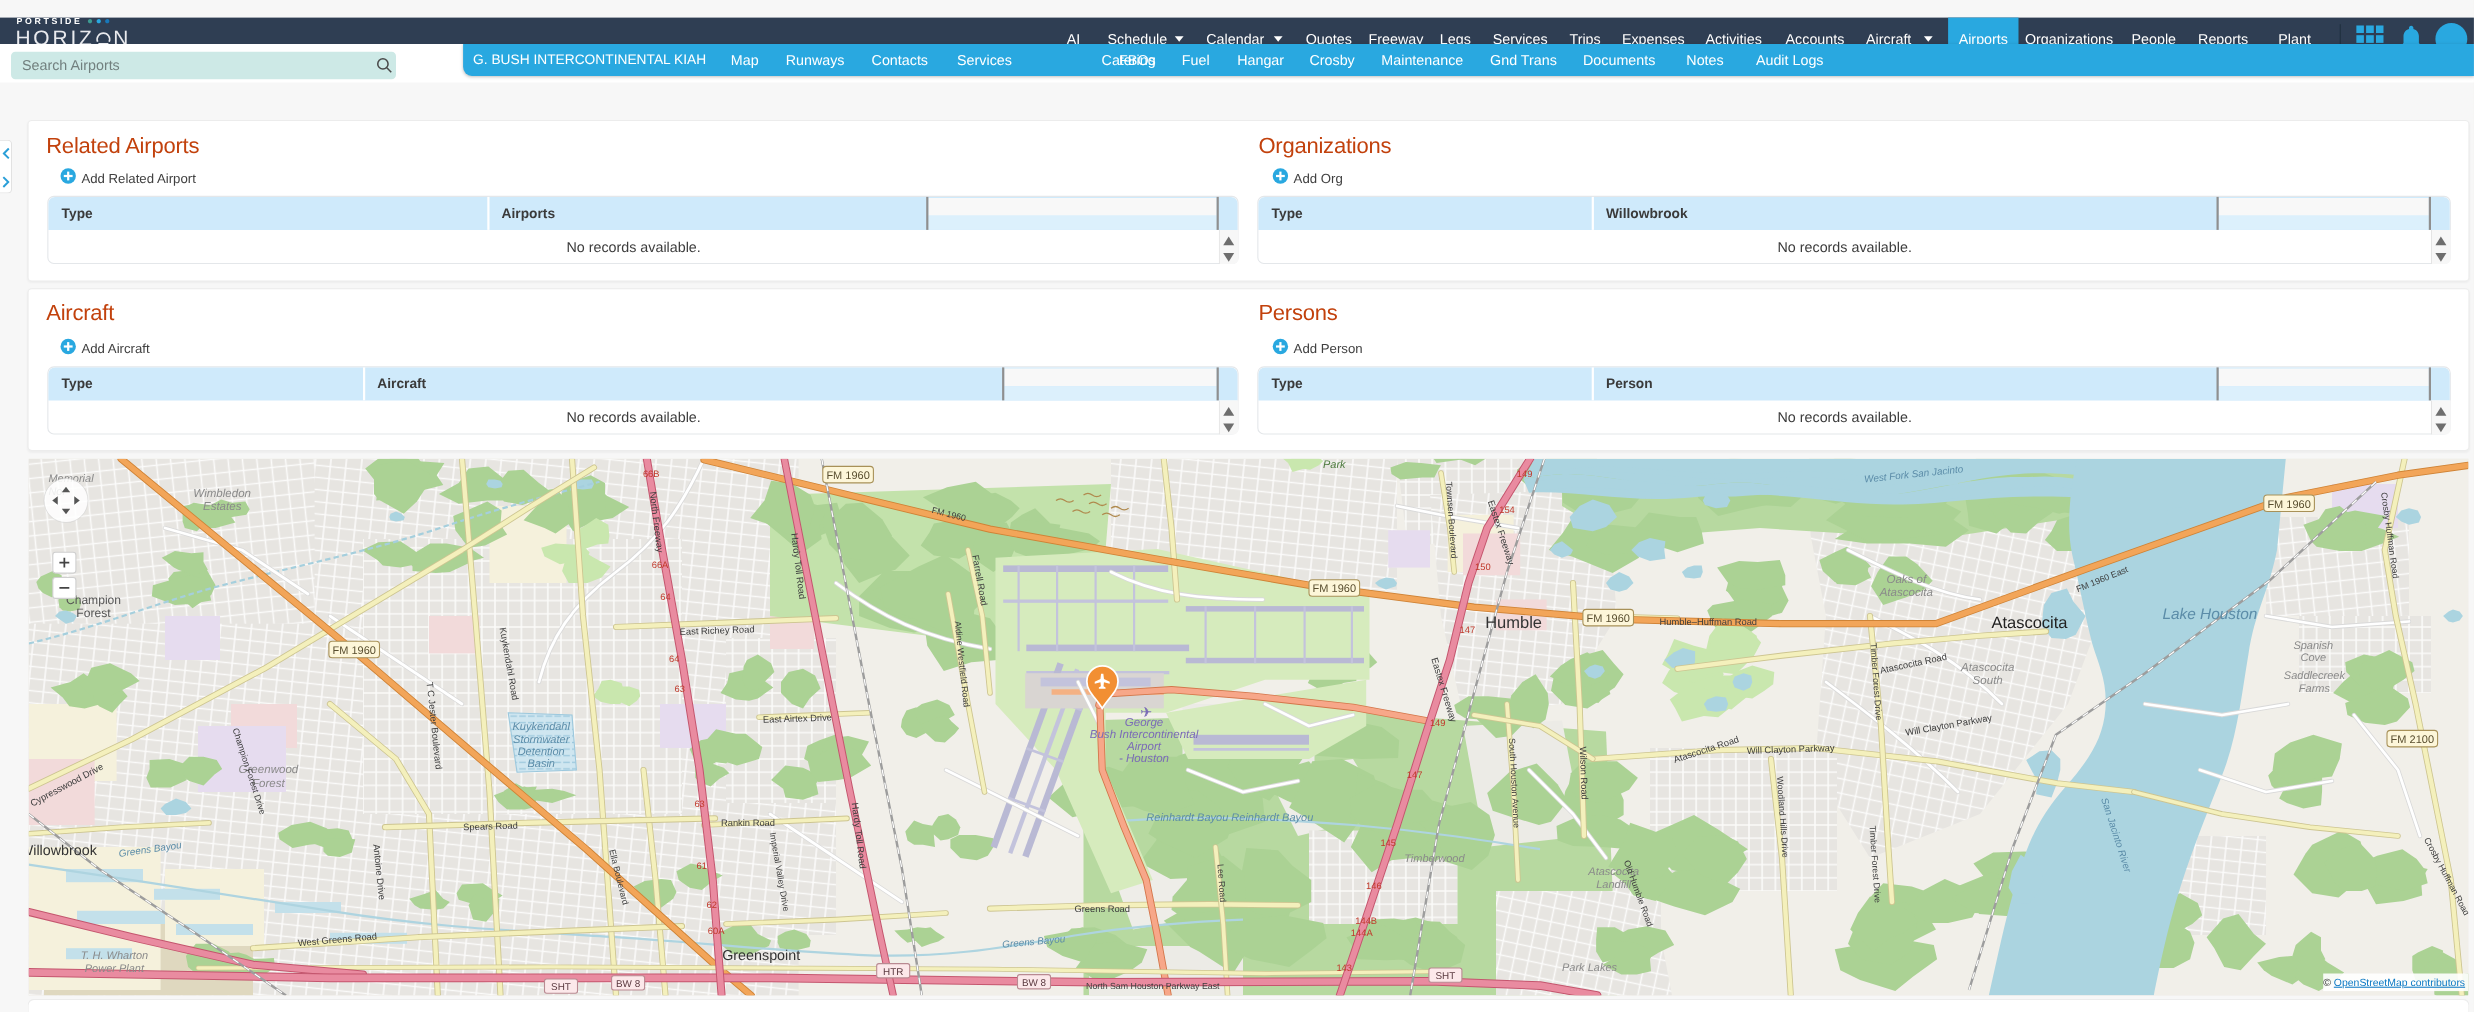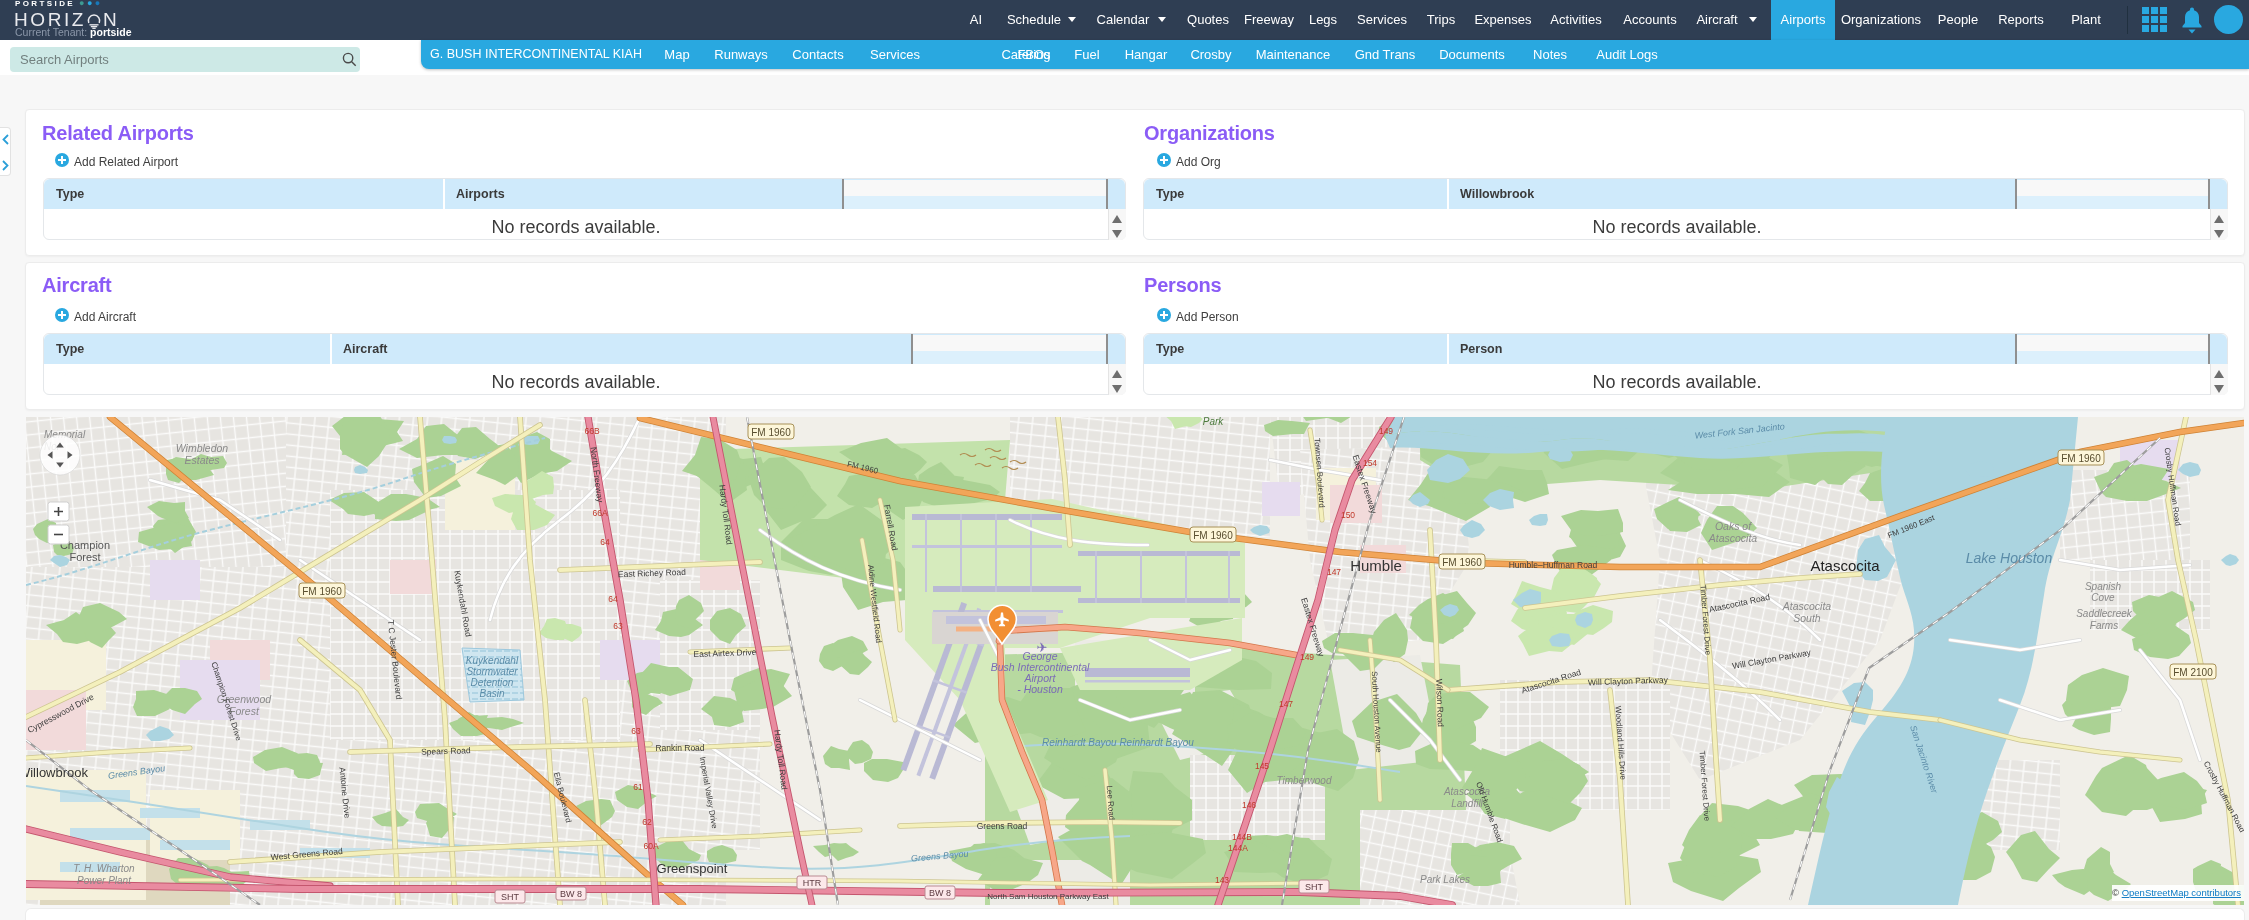--- a/index.html
+++ b/index.html
@@ -1,21 +1,21 @@
 <!DOCTYPE html>
 <html><head>
 <meta charset="utf-8">
 <style>
 * { margin:0; padding:0; box-sizing:border-box; }
 html,body { width:2249px; height:920px; overflow:hidden; }
 body { font-family:"Liberation Sans", sans-serif; background:#f7f7f7; position:relative; }
 .abs { position:absolute; }
 
 
-#navbar { position:absolute; left:0; top:0; width:2249px; height:40px; background:#2f3e53; }
+#navbar { position:absolute; left:0; top:16px; width:2249px; height:40px; background:#2f3e53; }
 .navitem { position:absolute; top:0; height:40px; line-height:40px; color:#fff; font-size:13px; transform:translateX(-50%); white-space:nowrap; }
 .navitem.active { background:#29a8e0; width:64px; text-align:center; transform:none; font-size:13px; }
 .caret { position:absolute; top:17px; width:0; height:0; border-left:4.5px solid transparent; border-right:4.5px solid transparent; border-top:5px solid #fff; }
 
 
 #logo-portside { position:absolute; left:15px; top:-2px; color:#fff; font-size:8px; font-weight:bold; letter-spacing:2.4px; }
 #logo-horizon { position:absolute; left:14px; top:9px; color:#e9eaee; font-size:19px; letter-spacing:0.5px; font-weight:normal; }
 #logo-tenant { position:absolute; left:15px; top:26px; font-size:10.5px; color:#8b97a9; }
 #logo-tenant b { color:#fff; }
 
@@ -27,37 +27,37 @@
 
 
 #searchbox { position:absolute; left:10px; top:47px; width:350px; height:25px; background:#cde9e6; border-radius:4px; }
 #searchbox span { position:absolute; left:10px; top:5px; font-size:13px; color:#72807f; }
 
 
 #collapse { position:absolute; left:0; top:127px; width:11px; height:49px; background:#fff; border:1px solid #e2e2e2; border-left:none; border-radius:0 4px 4px 0; }
 
 
 .card { position:absolute; left:25px; width:2220px; background:#fff; border:1px solid #ececec; border-radius:4px; box-shadow:0 1px 2px rgba(0,0,0,.04); }
-.cardtitle { position:absolute; font-size:20px; font-weight:bold; color:#8b5cf6; letter-spacing:-0.2px; }
+.cardtitle { position:absolute; font-size:20px; font-weight:normal; color:#c2410c; letter-spacing:-0.2px; }
 .addrow { position:absolute; height:14px; }
 .addicon { position:absolute; left:0; top:0; width:14px; height:14px; border-radius:50%; background:#29a8e0; }
 .addicon:before { content:""; position:absolute; left:3px; top:6px; width:8px; height:2px; background:#fff; }
 .addicon:after { content:""; position:absolute; left:6px; top:3px; width:2px; height:8px; background:#fff; }
 .addlabel { position:absolute; left:19px; top:1.5px; font-size:12px; color:#404040; white-space:nowrap; }
 
 
 .grid { position:absolute; background:#fff; border-radius:6px; border:1px solid #e4e7ea; }
 .ghead { position:absolute; left:0; top:0; right:0; height:30px; background:#cfeafb; border-radius:6px 6px 0 0; }
 .gsep { position:absolute; top:0; width:2px; height:30px; background:#fff; }
 .gth { position:absolute; top:0; height:30px; line-height:30px; font-size:12.5px; font-weight:bold; color:#3a3a3a; }
 .gbox { position:absolute; top:1px; height:16px; background:#f8f8f8; }
 .gline { position:absolute; top:0; width:2px; height:30px; background:#8f8f8f; }
 .gboxunder { position:absolute; top:17px; height:13px; background:#dcf0fc; }
 .gutter { position:absolute; top:30px; width:18px; background:#f7f7f7; border-left:1px solid #e4e4e4; border-radius:0 0 5px 0; }
-.norec { position:absolute; font-size:18px; color:#3c3c3c; transform:translateX(-50%); }
+.norec { position:absolute; font-size:13px; color:#3c3c3c; transform:translateX(-50%); }
 .tri-up { width:0; height:0; border-left:5.5px solid transparent; border-right:5.5px solid transparent; border-bottom:8px solid #6e6e6e; position:absolute; }
 .tri-down { width:0; height:0; border-left:5.5px solid transparent; border-right:5.5px solid transparent; border-top:8px solid #6e6e6e; position:absolute; }
 </style>
 </head>
 <body>
 
 <div id="navbar">
   <div id="logo-portside">PORTSIDE <span style="font-size:9px;color:#3d9a92">●</span><span style="font-size:9px;color:#29a8e0">●</span><span style="font-size:9px;color:#1878b9">●</span></div>
   <div id="logo-horizon">H O R I Z<svg width="16" height="16" viewBox="0 0 18 18" style="margin:0 1px -2.5px 2px">
         <g stroke="#e9eaee" fill="none">

